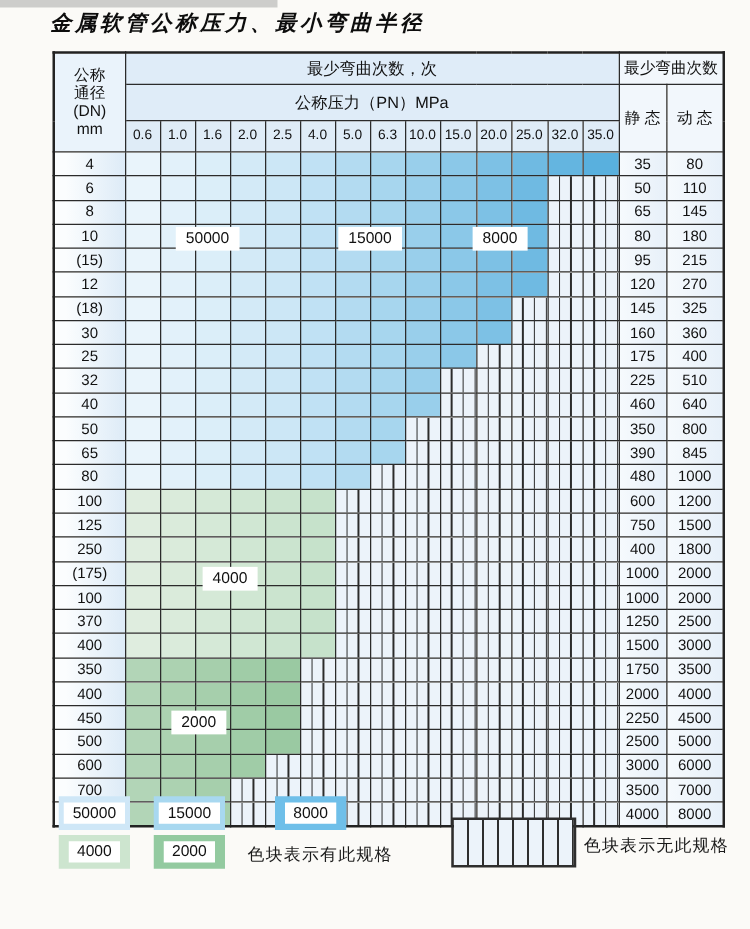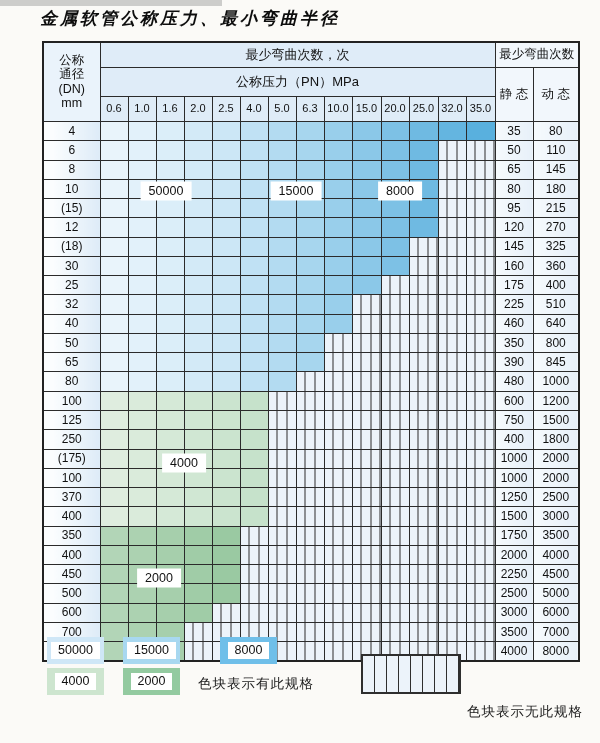--- a/index.html
+++ b/index.html
@@ -45,21 +45,21 @@
   }
   .swatch{position:absolute;width:57px;height:27px;display:flex;align-items:center;justify-content:center;}
   .swatch .inner{background:#fff;padding:1px 7px;font-size:12.5px;line-height:1.25;}
   .sw0{left:47px;top:637px;}
   .sw1{left:123px;top:637px;}
   .sw2{left:220px;top:637px;}
   .sw3{left:47px;top:668px;}
   .sw4{left:123px;top:668px;}
   .legend-text{position:absolute;font-size:13.5px;color:#1a1a1a;letter-spacing:1px;}
   .lt-has{left:198px;top:675px;}
-  .lt-no{left:467px;top:703px;}
+  .lt-no{left:467px;top:668px;}
   .nospec-box{
     position:absolute;left:361px;top:654px;width:100px;height:40px;
     border:2px solid #2e2e2e;box-sizing:border-box;
     background-image:repeating-linear-gradient(90deg,#ecf3fa 0px,#ecf3fa 10.9px,#2e2e2e 10.9px,#2e2e2e 12px);
   }
 </style>
 </head>
 <body>
 
 <div class="top-strip"></div>

